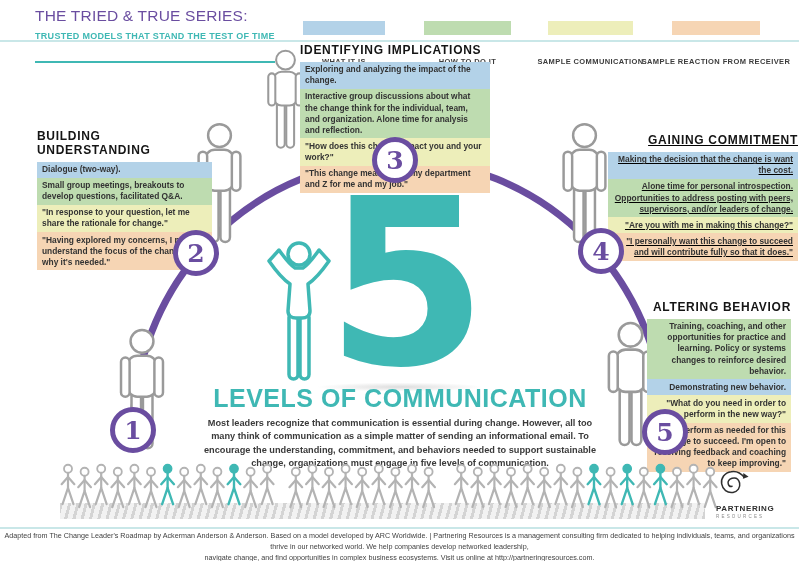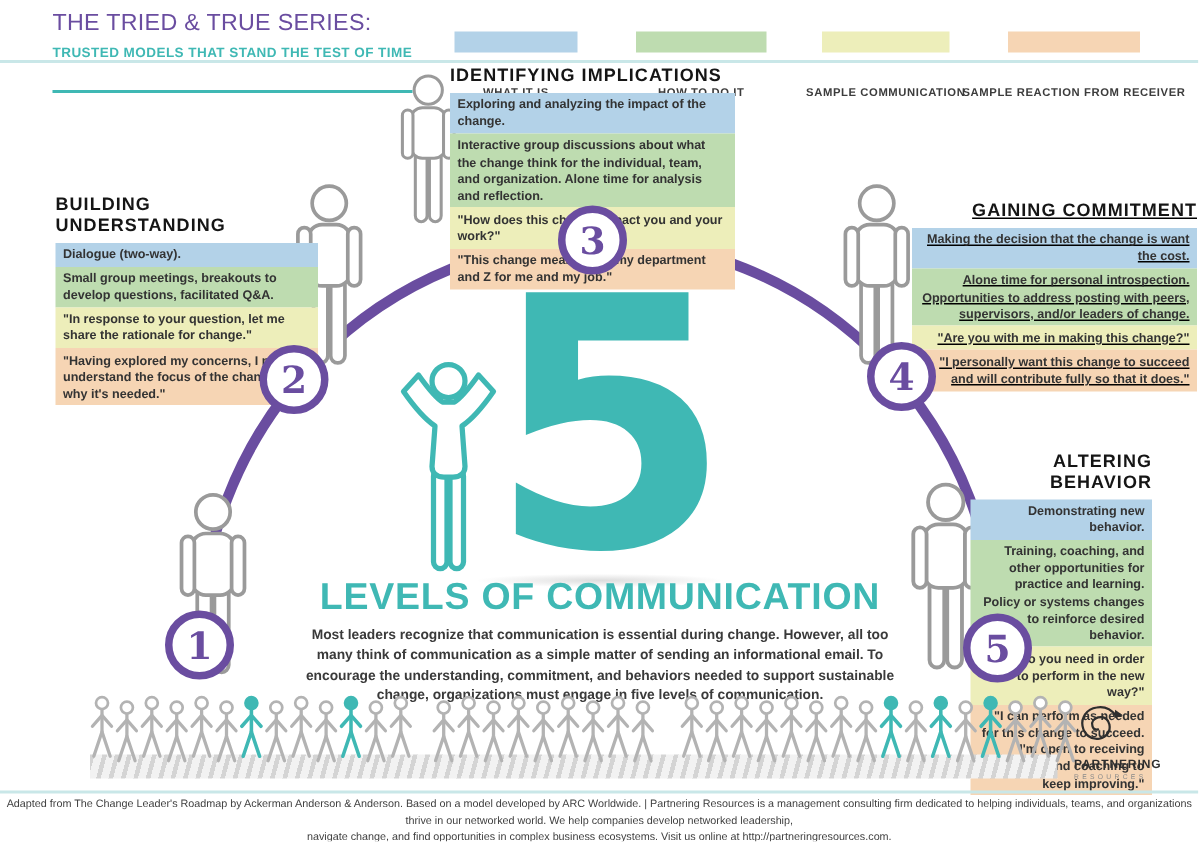--- a/index.html
+++ b/index.html
@@ -28,21 +28,21 @@
   .b-ideal{background:var(--band-ideal,#f6d5b4);}
 
   
   .level{position:absolute;}
   .level h3{font-size:12px;font-weight:bold;color:#151515;letter-spacing:.7px;margin:0 0 4px 0;line-height:1.15;}
   .band{margin:0;padding:2.5px 5px;font-size:8.4px;font-weight:bold;color:#333;line-height:1.32;}
   .l1{left:8px;top:334px;width:129px;}
   .l2{left:8px;top:130px;width:175px;margin-left:29px;}
   .l3{left:300px;top:44px;width:190px;}
   .l4{left:608px;top:134px;width:190px;text-align:right;text-decoration:underline;}
-  .l5{left:647px;top:301px;width:121px;text-align:right;}
+  .l5{left:647px;top:301px;width:144px;text-align:right;}
 
   
   .arc-svg{position:absolute;left:0;top:0;width:799px;height:561px;pointer-events:none;}
   .num-circle{position:absolute;width:36px;height:36px;border:5px solid var(--purple,#6a4da0);
               border-radius:50%;background:#fff;display:flex;align-items:center;justify-content:center;
               font-family:"DejaVu Serif",serif;font-weight:bold;font-size:25px;color:var(--purple,#6a4da0);}
   .c1{left:110px;top:407px;} .c2{left:173px;top:230px;} .c3{left:372px;top:137px;}
   .c4{left:578px;top:228px;} .c5{left:642px;top:409px;}
 
   
@@ -194,22 +194,22 @@
   <div class="level l4">
     <h3>GAINING COMMITMENT</h3>
     <p class="band b-what">Making the decision that the change is want the cost.</p>
     <p class="band b-how">Alone time for personal introspection. Opportunities to address posting with peers, supervisors, and/or leaders of change.</p>
     <p class="band b-sample">"Are you with me in making this change?"</p>
     <p class="band b-ideal">"I personally want this change to succeed and will contribute fully so that it does."</p>
   </div>
 
   <div class="level l5">
     <h3>ALTERING BEHAVIOR</h3>
+    <p class="band b-how">Training, coaching, and other opportunities for practice and learning. Policy or systems changes to reinforce desired behavior.</p>
     <p class="band b-what">Demonstrating new behavior.</p>
-    <p class="band b-how">Training, coaching, and other opportunities for practice and learning. Policy or systems changes to reinforce desired behavior.</p>
     <p class="band b-sample">"What do you need in order to perform in the new way?"</p>
     <p class="band b-ideal">"I can perform as needed for this change to succeed.  I'm open to receiving feedback and coaching to keep improving."</p>
   </div>
 
   <div class="num-circle c1">1</div>
   <div class="num-circle c2">2</div>
   <div class="num-circle c3">3</div>
   <div class="num-circle c4">4</div>
   <div class="num-circle c5">5</div>
 

